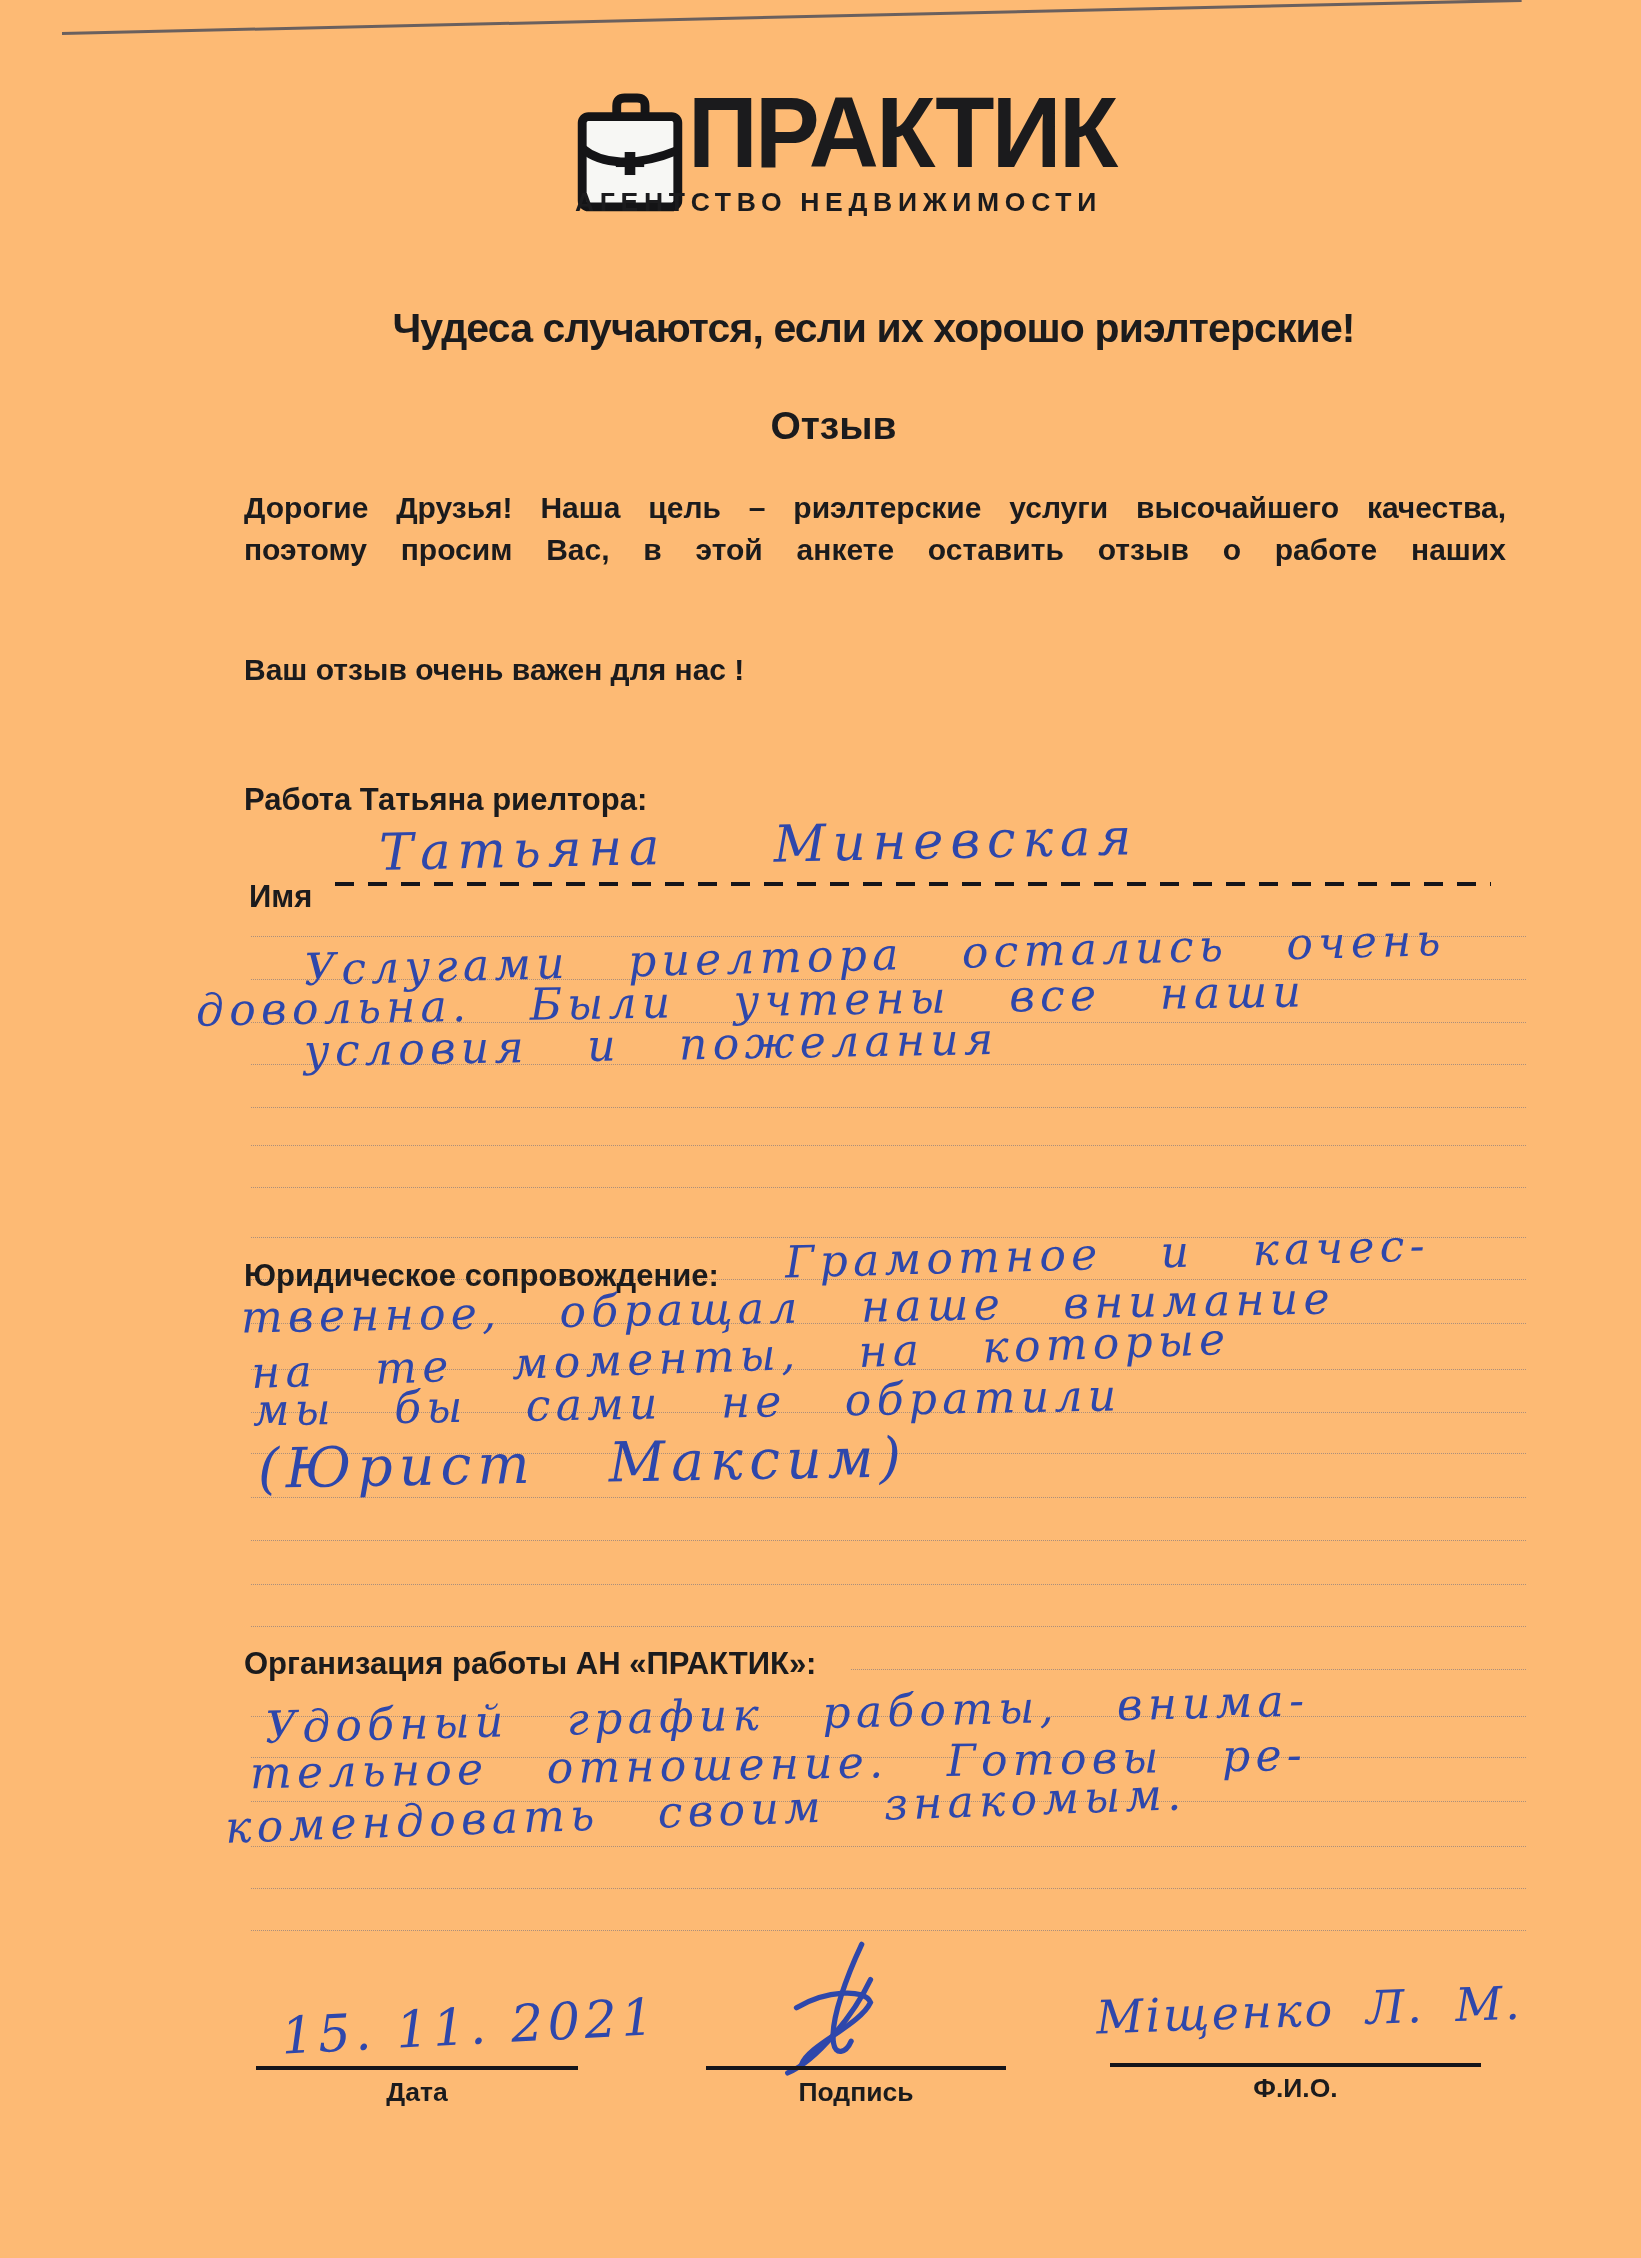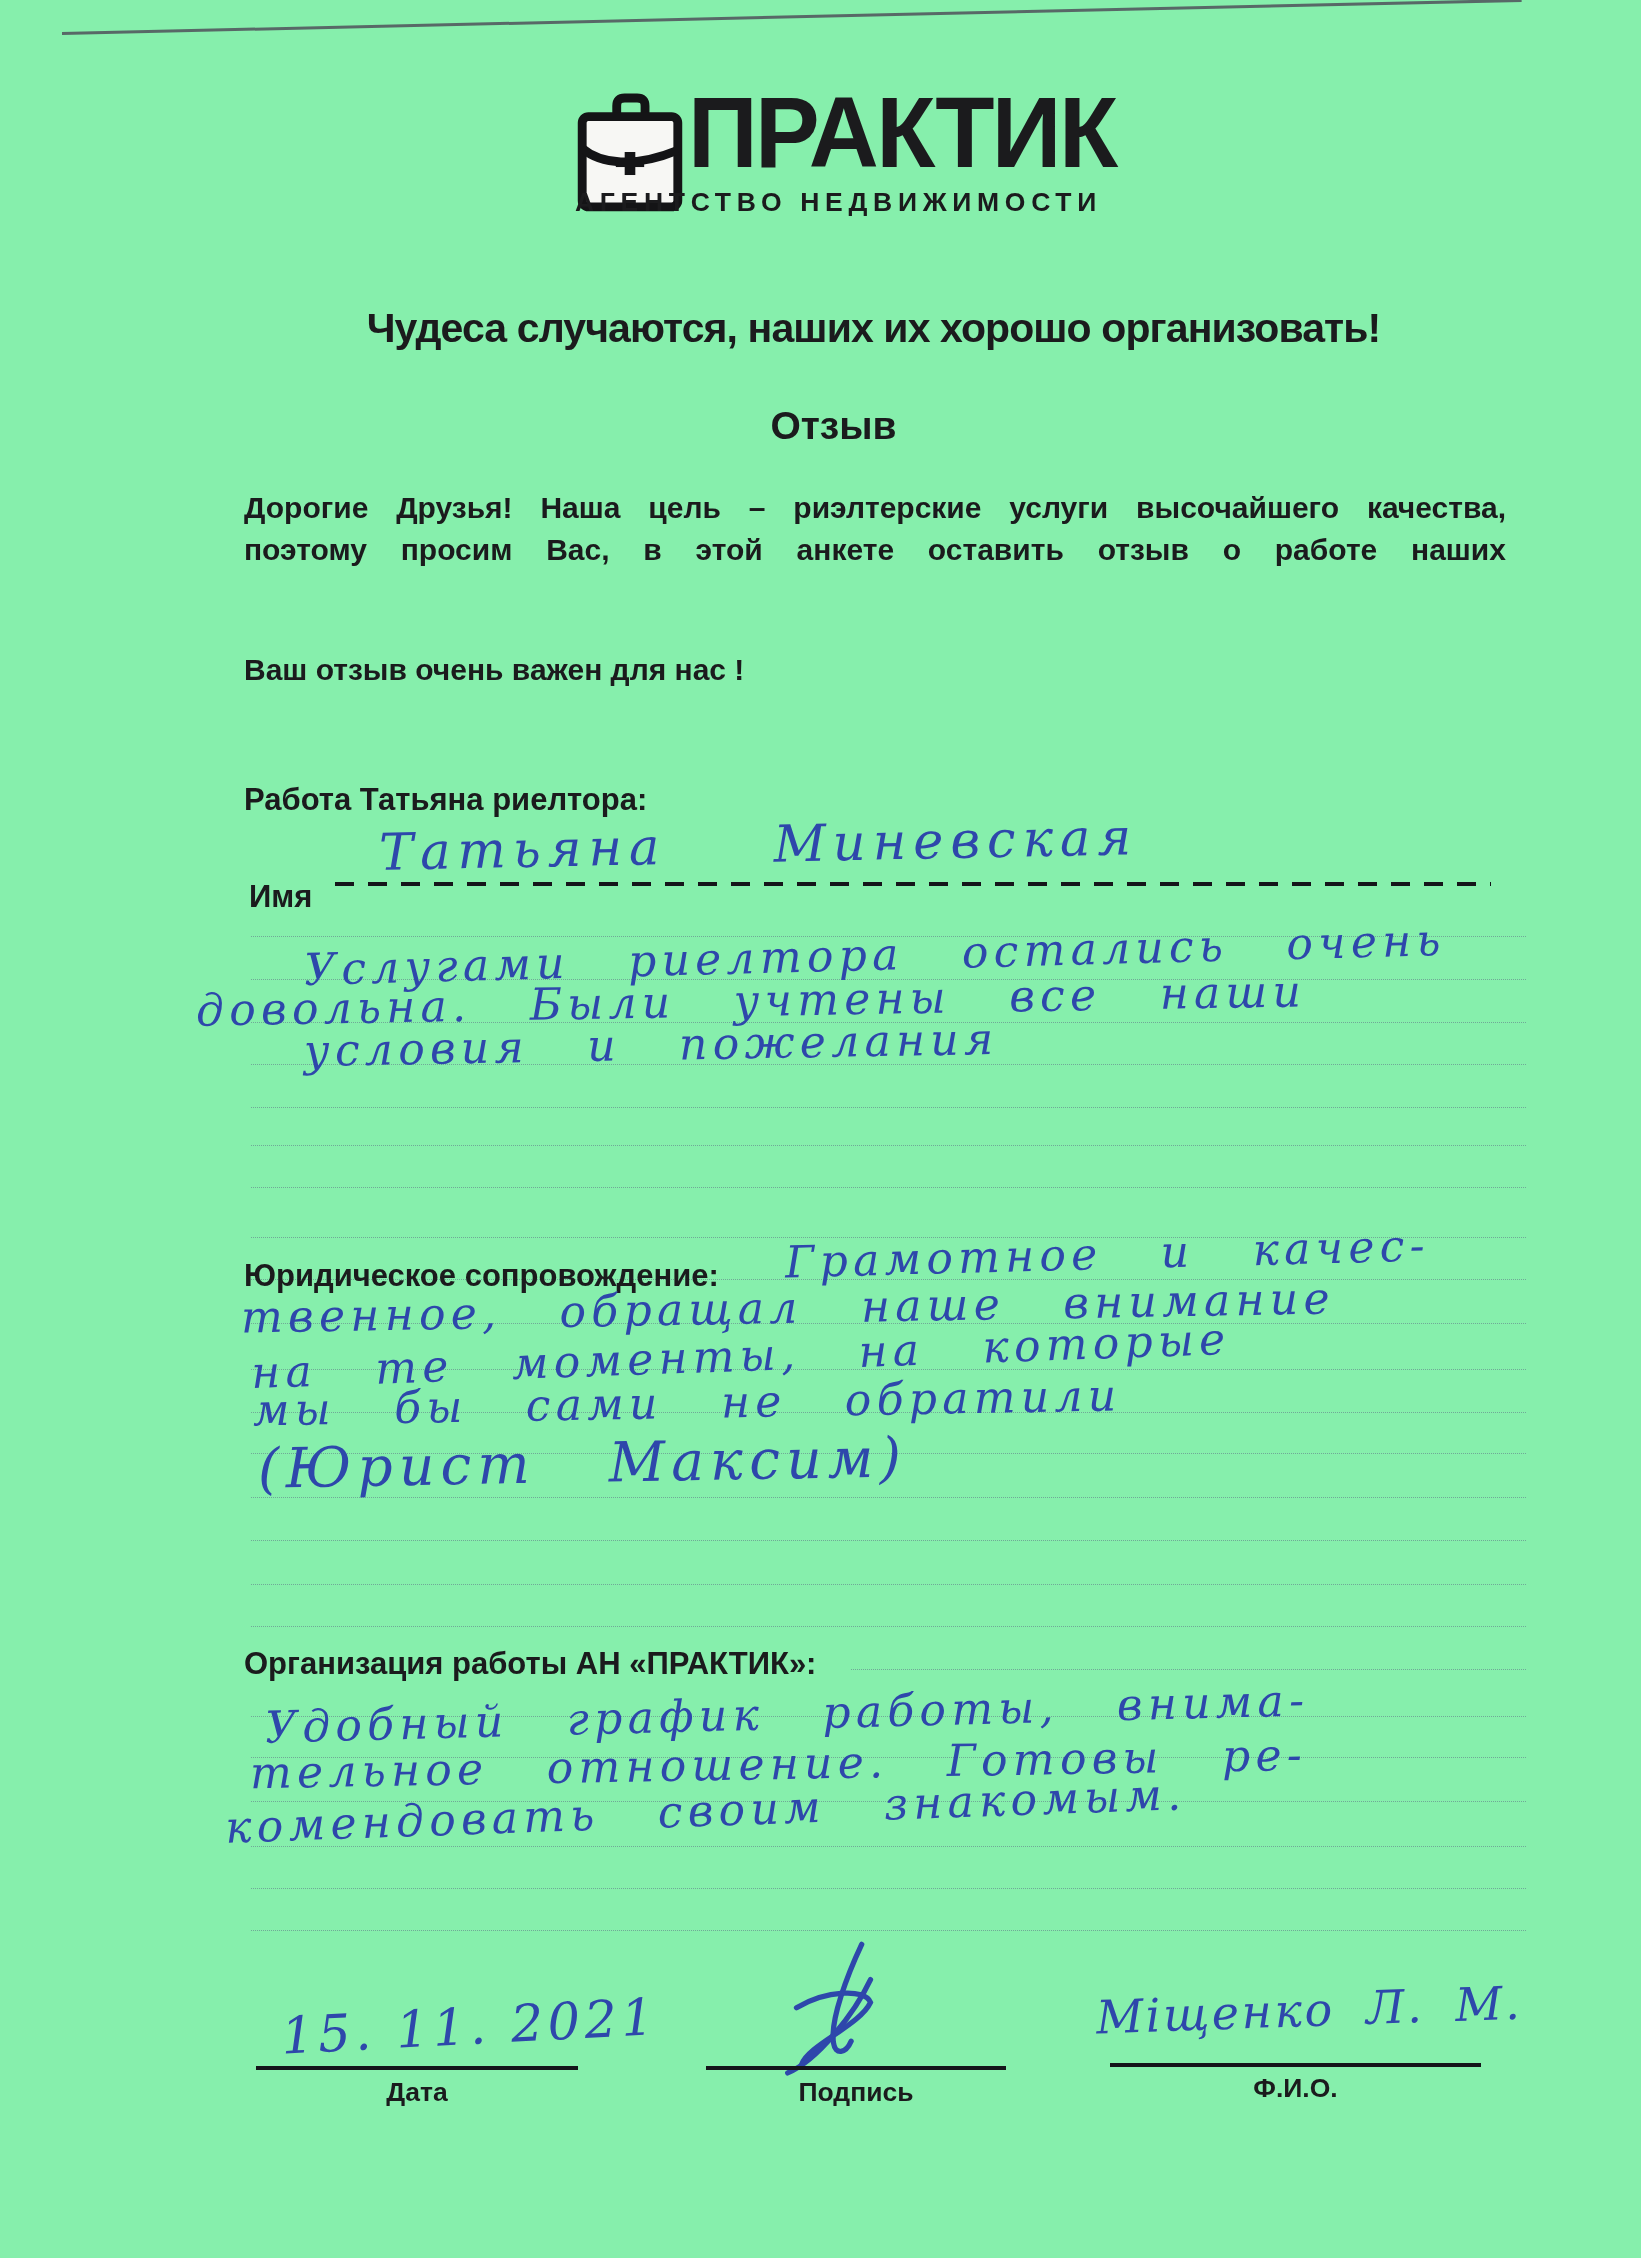--- a/index.html
+++ b/index.html
@@ -1,19 +1,19 @@
 <!DOCTYPE html>
 <html style="font-size:14px"><head>
 <meta charset="utf-8">
 <style>
   html,body{margin:0;padding:0;background:#e9e9e7;}
   #page{
     position:relative;
     width:1642px;height:2258px;
-    background:#86efac;
+    background:#fdba74;
     overflow:hidden;
     font-family:"Liberation Sans", sans-serif;
     color:#1b1b1d;
   }
   .abs{position:absolute;}
   .print{font-weight:700;color:#1b1b1d;}
   .center{text-align:center;}
   
   .scanline{left:62px;top:32px;width:1460px;height:2.6px;background:#50505a;
     transform:rotate(-1.3deg);transform-origin:left center;opacity:.85;}
@@ -63,21 +63,21 @@
         <rect x="7" y="30" width="108" height="102" rx="7" fill="#f7f7f4"></rect>
         <path d="M7,66 C28,84 66,88 115,68"></path>
       </g>
       <rect x="55" y="70" width="12" height="26" fill="#141416"></rect>
       <rect x="45" y="78" width="32" height="9" fill="#141416"></rect>
     </svg>
   </div>
   <div class="abs brand">ПРАКТИК</div>
   <div class="abs brand-sub">АГЕНТСТВО НЕДВИЖИМОСТИ</div>
 
-  <div class="abs print center tagline">Чудеса случаются, наших их хорошо организовать!</div>
+  <div class="abs print center tagline">Чудеса случаются, если их хорошо риэлтерские!</div>
   <div class="abs print center doc-title">Отзыв</div>
 
   <div class="abs print intro-line" style="top:529px;">поэтому просим Вас, в этой анкете оставить  отзыв о работе наших</div>
   <div class="abs print intro-line" style="top:487px;">Дорогие Друзья! Наша цель – риэлтерские услуги высочайшего качества,</div>
   <div class="abs print note">Ваш отзыв очень важен для нас !</div>
 
   <div id="rules">
       <div class="rule" style="left: 251px; top: 936px; width: 1275px;"></div>
       <div class="rule" style="left: 251px; top: 979px; width: 1275px;"></div>
       <div class="rule" style="left: 251px; top: 1022px; width: 1275px;"></div>

